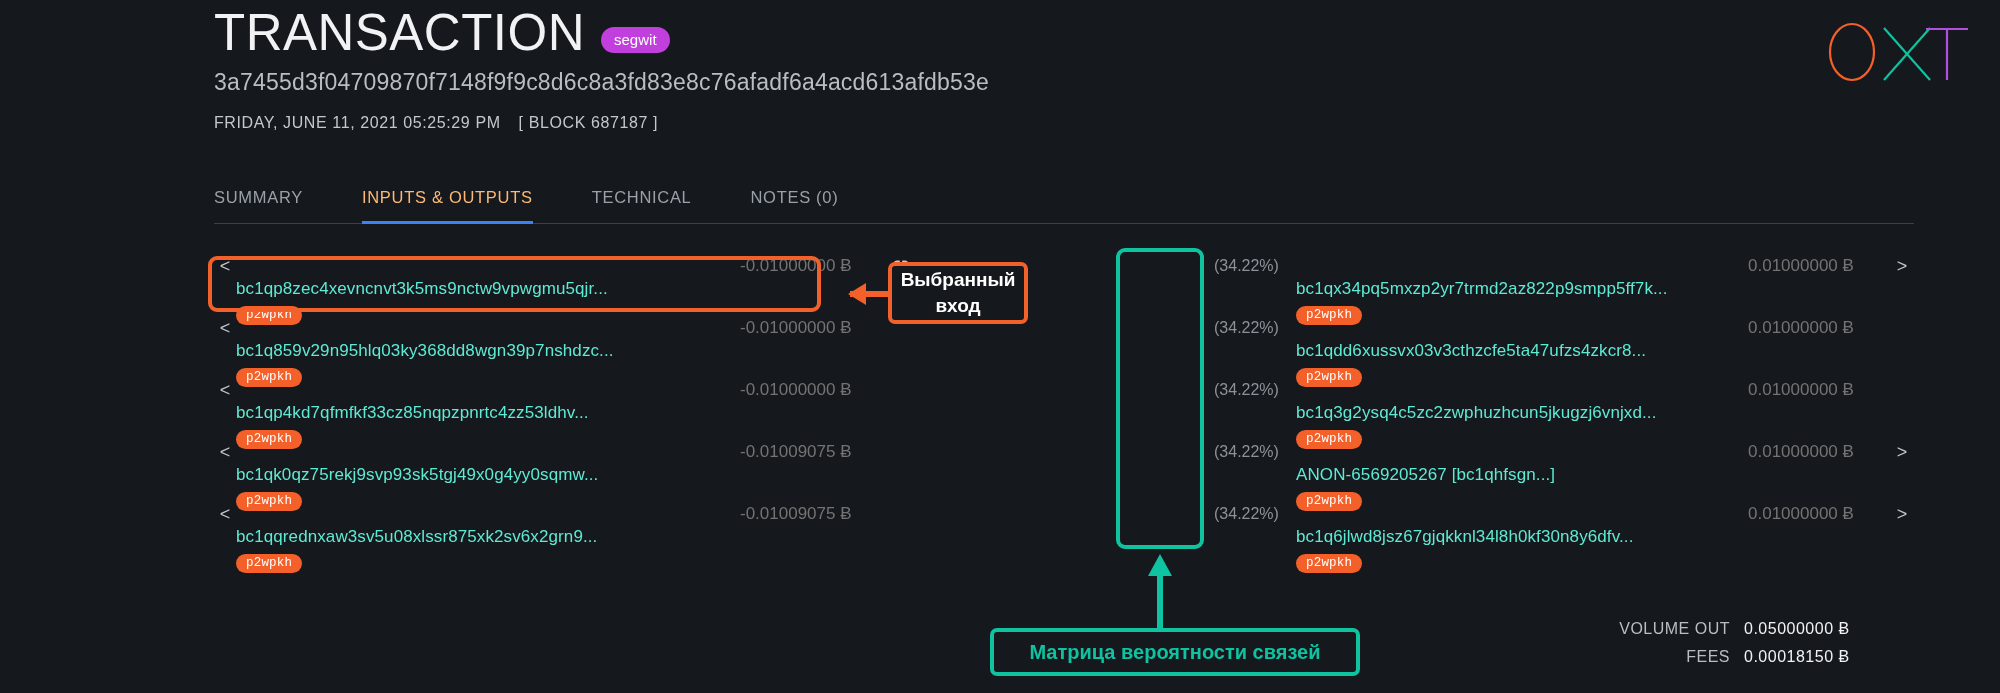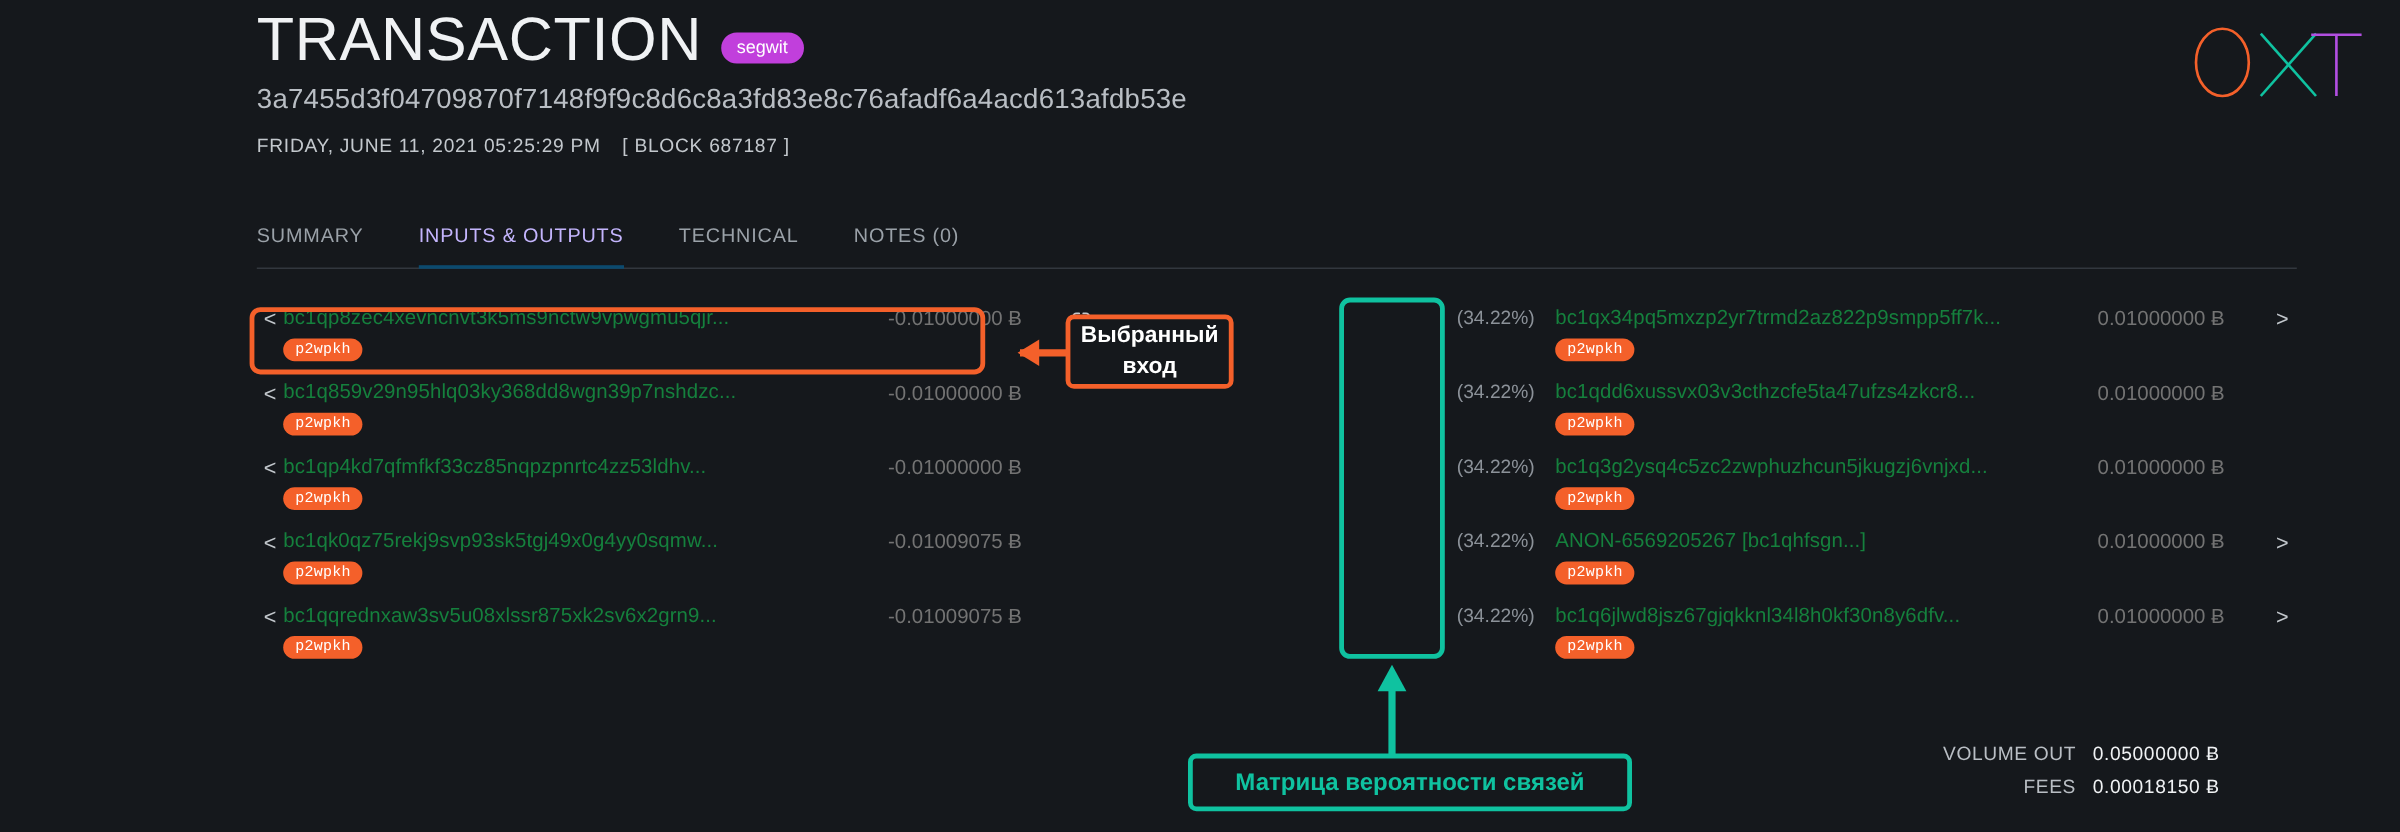--- a/index.html
+++ b/index.html
@@ -87,39 +87,39 @@
     height: 72px;
   }
 
   
   .tabs {
     position: absolute;
     left: 214px;
     top: 187px;
     width: 1700px;
     display: flex;
-    gap: 0;
+    gap: 13px;
     border-bottom: 1px solid #3a4047;
   }
 
   .tab {
     font-size: 16.5px;
     letter-spacing: 0.7px;
     color: #9aa1a8;
     padding: 0 0 14px 0;
     margin-right: 46px;
     cursor: pointer;
     border-bottom: 3px solid transparent;
     position: relative;
     top: 1px;
   }
 
   .tab.active {
-    color: #c4b5fd;
-    border-bottom: 3px solid #0c4a6e;
+    color: #fdba74;
+    border-bottom: 3px solid #3b82f6;
   }
 
   
   .io {
     position: absolute;
     left: 214px;
     top: 255px;
     width: 1700px;
   }
 
@@ -154,26 +154,27 @@
     user-select: none;
   }
 
   .addr-block {
     flex: 1 1 auto;
     min-width: 0;
   }
 
   .addr {
     font-size: 17px;
-    color: #15803d;
+    color: #5eead4;
     white-space: nowrap;
     overflow: hidden;
     text-overflow: ellipsis;
     letter-spacing: 0.1px;
     cursor: pointer;
+    margin-top: 24px;
   }
 
   .tagline {
     margin-top: 6px;
     font-family: Liberation Mono, monospace;
   }
 
   .tag {
     display: inline-block;
     background: #f4602a;

